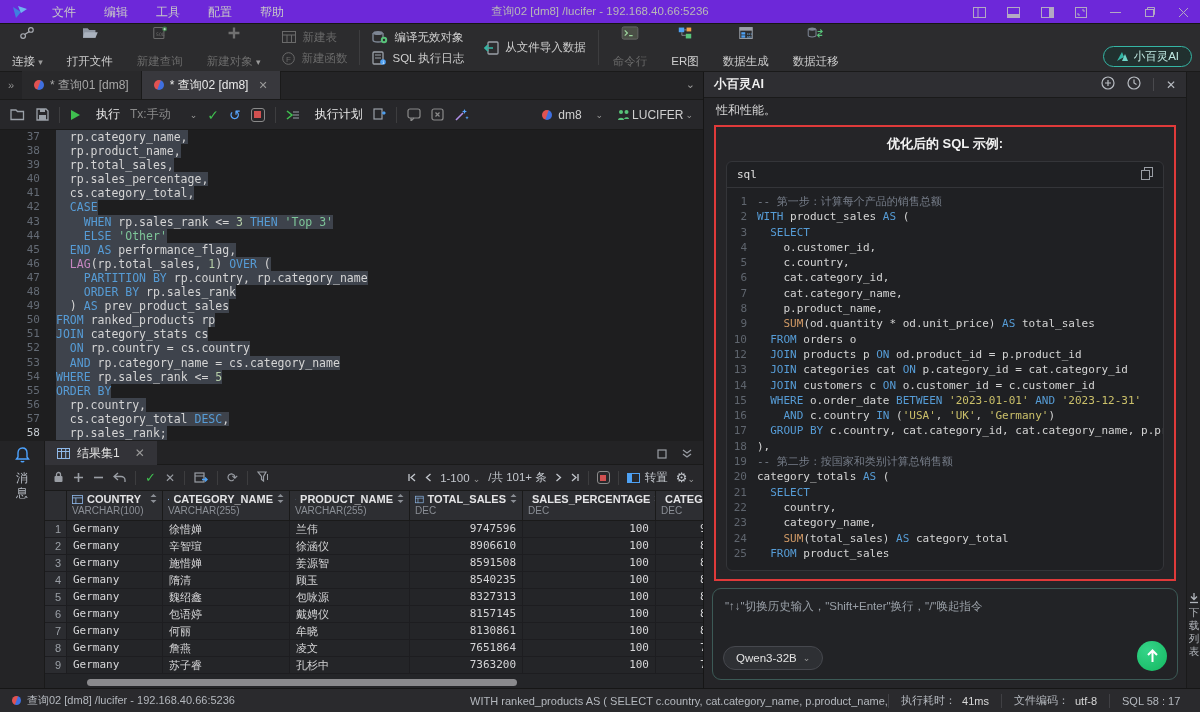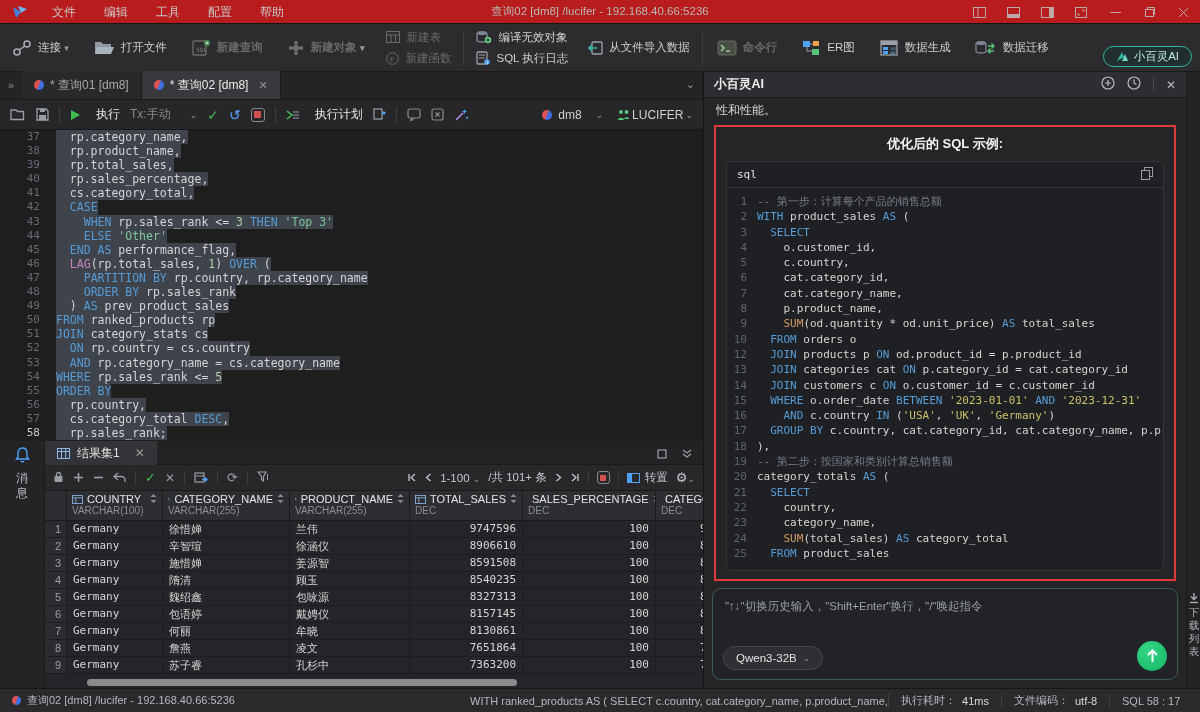--- a/index.html
+++ b/index.html
@@ -1,35 +1,35 @@
 <!DOCTYPE html>
 <html><head>
 <meta charset="utf-8">
 <style>
   * { margin:0; padding:0; box-sizing:border-box; }
   html,body { width:1200px; height:712px; overflow:hidden; background:#1e1e1f;
     font-family:"Liberation Sans", sans-serif; color:#cfcfcf; }
   .mono { font-family:"DejaVu Sans Mono", monospace; }
 
   
-  #titlebar { position:absolute; left:0; top:0; width:1200px; height:24px; background:#b91c1c;
+  #titlebar { position:absolute; left:0; top:0; width:1200px; height:24px; background:#6d28d9;
     display:flex; align-items:center; border-bottom:1px solid #161616; }
   .logo { width:16px; height:16px; margin:0 10px 0 12px; }
   .menu-item { font-size:12px; color:#c8c8c8; padding:0 14px; line-height:24px; cursor:default; }
   #win-title { position:absolute; left:50%; transform:translateX(-50%); font-size:11.5px; color:#b8b8b8; }
   #win-controls { position:absolute; right:0; top:0; height:24px; display:flex; align-items:center; }
   .wc { width:34px; height:24px; display:flex; align-items:center; justify-content:center; color:#c0c0c0; }
   .wc svg { opacity:.85; }
 
   
   #toolbar { position:absolute; left:0; top:24px; width:1200px; height:48px; background:#2c2c2e;
     border-bottom:1px solid #1a1a1a; display:flex; align-items:stretch; }
-  .tb-big { display:flex; align-items:center; justify-content:center; gap:6px;
+  .tb-big { display:flex; flex-direction:column; align-items:center; justify-content:center; gap:14px;
     padding:2px 12px; font-size:11.5px; color:#cfcfcf; }
-  .tb-big.disabled { color:#6a6a6a;font-weight:bold; }
+  .tb-big.disabled { color:#6a6a6a; }
   .tb-big .caret { font-size:9px; color:#9a9a9a; }
   .tb-pairs { display:flex; flex-direction:column; justify-content:center; gap:3px; padding:0 10px; }
   .tb-pair { display:flex; align-items:center; gap:6px; font-size:11.5px; color:#cfcfcf; height:18px; }
   .tb-pair.disabled { color:#6a6a6a; }
   .tb-sep { width:1px; background:#3d3d3f; margin:6px 2px; }
   #ai-launch { position:absolute; right:8px; bottom:4px; display:flex; align-items:center; gap:5px;
     border:1px solid #35b6a5; color:#bfe8e2; background:#21302f; border-radius:11px; height:21px;
     padding:0 12px; font-size:11.5px; }
 
   
@@ -78,21 +78,21 @@
   .res-tab-icons { position:absolute; right:10px; top:4px; display:flex; gap:14px; color:#9a9ea5; align-items:center; }
   #res-toolbar { position:absolute; left:45px; top:24px; width:658px; height:26px; background:#28282b; border-bottom:1px solid #1a1a1a;
     display:flex; align-items:center; gap:9px; padding:0 8px; color:#9a9ea5; }
   .rt-sep { width:1px; height:14px; background:#3d3d3f; }
   #pagination { margin-left:auto; display:flex; align-items:center; gap:8px; font-size:11.5px; color:#c3c7cd; }
   .transpose { display:flex; align-items:center; gap:5px; font-size:11.5px; color:#c3c7cd; }
 
   #res-grid { position:absolute; left:45px; top:50px; width:658px; height:197px; overflow:hidden; }
   .hrow { display:flex; background:#2d2e32; border-bottom:1px solid #1a1a1a; height:30px; }
   .hcell { flex:none; border-right:1px solid #1a1a1a; padding:2px 5px 0 5px; overflow:hidden; }
-  .hcell .hname { display:flex; align-items:center; gap:4px; font-size:11px; font-weight:normal; color:#e4e4e6; white-space:nowrap; }
+  .hcell .hname { display:flex; align-items:center; gap:4px; font-size:11px; font-weight:bold; color:#e4e4e6; white-space:nowrap; }
   .hcell .htype { font-size:10px; color:#8b8f96; margin-top:0px; white-space:nowrap; }
   .hname .sort { margin-left:auto; }
   .drow { display:flex; height:17px; line-height:16px; border-bottom:1px solid #1d1d20; background:#242528; }
   .dcell { flex:none; border-right:1px solid #1d1d20; font-size:11px; padding:0 6px; white-space:nowrap; overflow:hidden;
     font-family:"DejaVu Sans Mono", monospace; color:#d6d6d8; }
   .dcell.cn { font-family:"Liberation Sans", sans-serif; }
   .dcell.num { text-align:right; }
   .dcell.rown { background:#2b2c30; color:#9ba0a7; text-align:right; padding-right:5px; font-family:"Liberation Sans", sans-serif; }
   #hscroll { position:absolute; left:45px; bottom:2px; width:658px; height:7px; }
   #hscroll .thumb { position:absolute; left:42px; width:430px; height:7px; border-radius:4px; background:#8a8a8d; }

